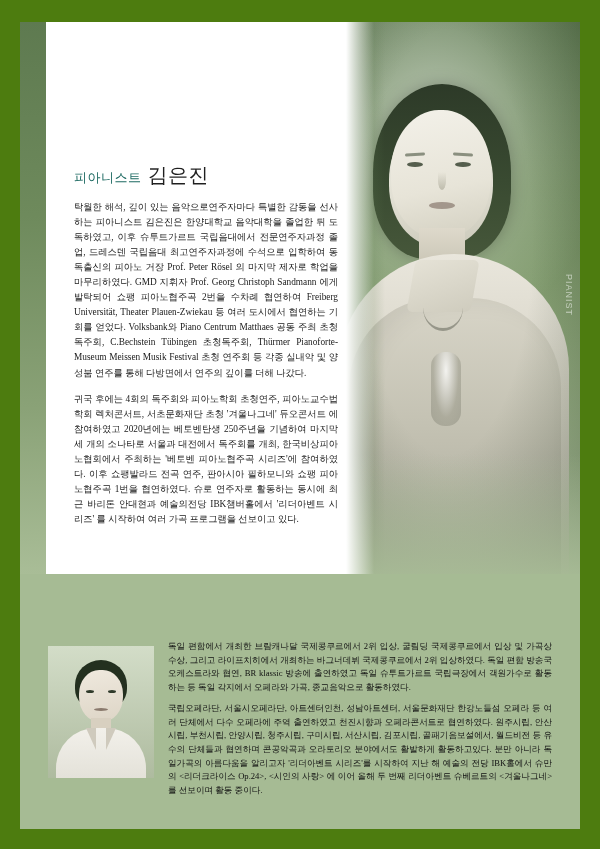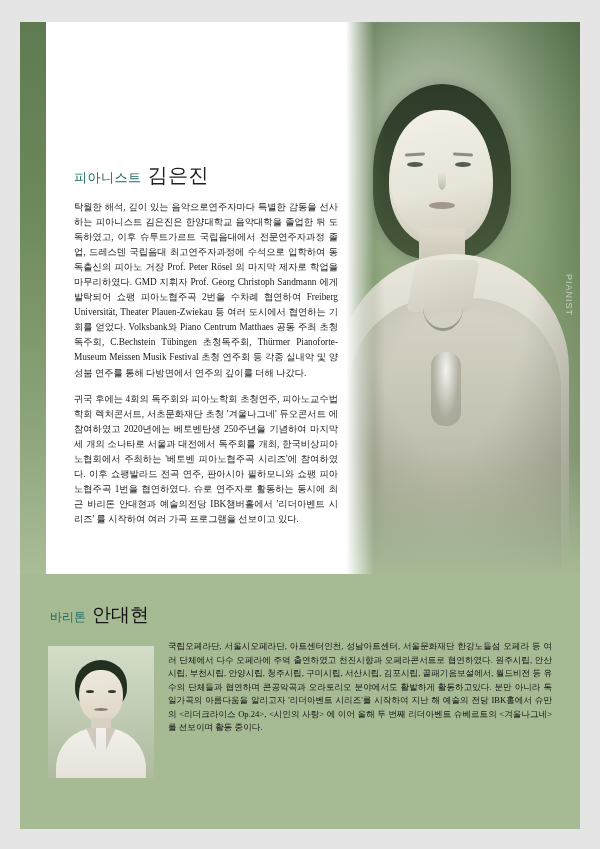--- a/index.html
+++ b/index.html
@@ -13,21 +13,21 @@
     font-family: "Liberation Serif", serif;
     overflow: hidden;
     position: relative;
   }
 
   .page {
     position: absolute;
     left: 0; top: 0;
     width: 600px;
     height: 849px;
-    background: #e5e5e5;
+    background: #4d7c0f;
   }
 
   
   .section-pianist {
     position: absolute;
     left: 20px;
     top: 22px;
     width: 560px;
     height: 552px;
     background: #ffffff;
@@ -388,35 +388,33 @@
       </div>
 
       <div class="body-text p1">
         <p>탁월한 해석, 깊이 있는 음악으로연주자마다 특별한 감동을 선사하는 피아니스트 김은진은 한양대학교 음악대학을 졸업한 뒤 도독하였고, 이후 슈투트가르트 국립음대에서 전문연주자과정 졸업, 드레스덴 국립음대 최고연주자과정에 수석으로 입학하여 동독출신의 피아노 거장 Prof. Peter Rösel 의 마지막 제자로 학업을 마무리하였다. GMD 지휘자 Prof. Georg Christoph Sandmann 에게 발탁되어 쇼팽 피아노협주곡 2번을 수차례 협연하여 Freiberg Universität, Theater Plauen-Zwiekau 등 여러 도시에서 협연하는 기회를 얻었다. Volksbank와 Piano Centrum Matthaes 공동 주최 초청독주회, C.Bechstein Tübingen 초청독주회, Thürmer Pianoforte-Museum Meissen Musik Festival 초청 연주회 등 각종 실내악 및 양성붐 연주를 통해 다방면에서 연주의 깊이를 더해 나갔다.</p>
         <p>귀국 후에는 4회의 독주회와 피아노학회 초청연주, 피아노교수법학회 렉처콘서트, 서초문화재단 초청 '겨울나그네' 듀오콘서트 에 참여하였고 2020년에는 베토벤탄생 250주년을 기념하여 마지막 세 개의 소나타로 서울과 대전에서 독주회를 개최, 한국비상피아노협회에서 주최하는 '베토벤 피아노협주곡 시리즈'에 참여하였다. 이후 쇼팽발라드 전곡 연주, 판아시아 필하모니와 쇼팽 피아노협주곡 1번을 협연하였다. 슈로 연주자로 활동하는 동시에 최근 바리톤 안대현과 예술의전당 IBK챔버홀에서 '리더아벤트 시리즈' 를 시작하여 여러 가곡 프로그램을 선보이고 있다.</p>
       </div>
     </div>
   </div>
 
   <div class="section-baritone">
-    <div class="bar-head">
-      <span class="bar-role">바리톤</span><span class="bar-name">안대현</span>
-    </div>
 
     <div class="bar-photo">
       <div class="m-bg"></div>
       <div class="m-hair"></div>
       <div class="m-face"></div>
       <div class="m-eye l"></div>
       <div class="m-eye r"></div>
       <div class="m-mouth"></div>
       <div class="m-neck"></div>
       <div class="m-shirt"></div>
       <div class="m-collar-l"></div>
       <div class="m-collar-r"></div>
     </div>
 
     <div class="bar-text">
+      <p>독일 편함에서 개최한 브람캐나달 국제콩쿠르에서 2위 입상, 굴림딩 국제콩쿠르에서 입상 및 가곡상 수상, 그리고 라이프치히에서 개최하는 바그너데뷔 국제콩쿠르에서 2위 입상하였다. 독일 편함 방송국 오케스트라와 협연, BR klassic 방송에 출연하였고 독일 슈투트가르트 국립극장에서 객원가수로 활동 하는 등 독일 각지에서 오페라와 가곡, 종교음악으로 활동하였다.</p>
       <p>국립오페라단, 서울시오페라단, 아트센터인천, 성남아트센터, 서울문화재단 한강노들섬 오페라 등 여러 단체에서 다수 오페라에 주역 출연하였고 천진시향과 오페라콘서트로 협연하였다. 원주시립, 안산시립, 부천시립, 안양시립, 청주시립, 구미시립, 서산시립, 김포시립, 골패기음보설에서, 월드비전 등 유수의 단체들과 협연하며 콘공악곡과 오라토리오 분야에서도 활발하게 활동하고있다. 분만 아니라 독일가곡의 아름다움을 알리고자 '리더아벤트 시리즈'를 시작하여 지난 해 예술의 전당 IBK홀에서 슈만의 &lt;리더크라이스 Op.24&gt;, &lt;시인의 사랑&gt; 에 이어 올해 두 번째 리더아벤트 슈베르트의 &lt;겨울나그네&gt;를 선보이며 활동 중이다.</p>
     </div>
   </div>
 
 </div>
 
 </body></html>

